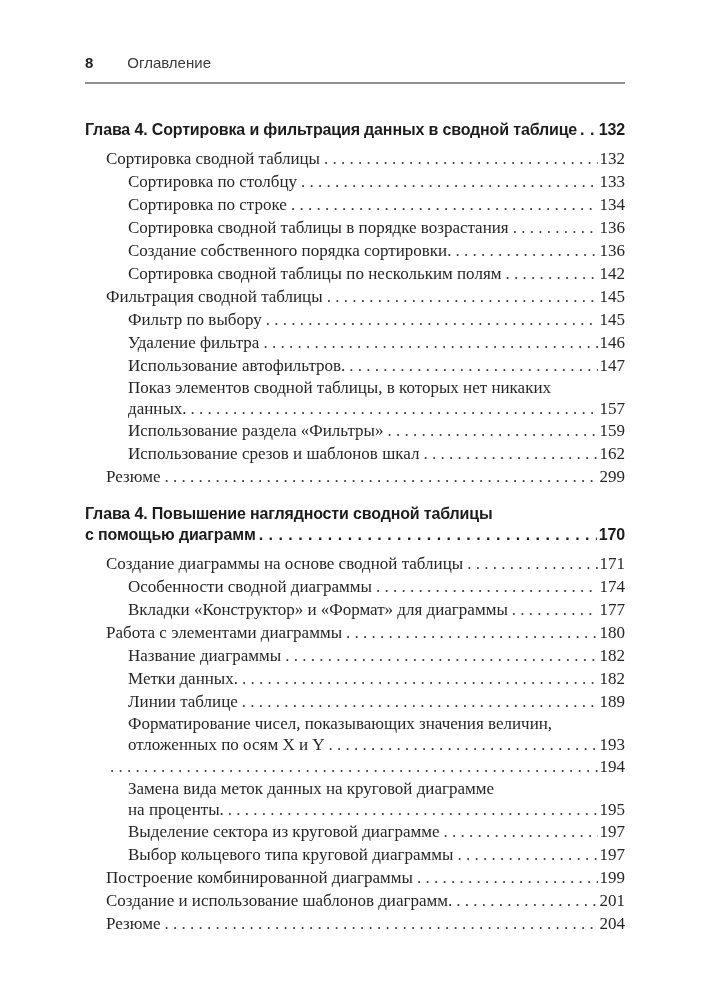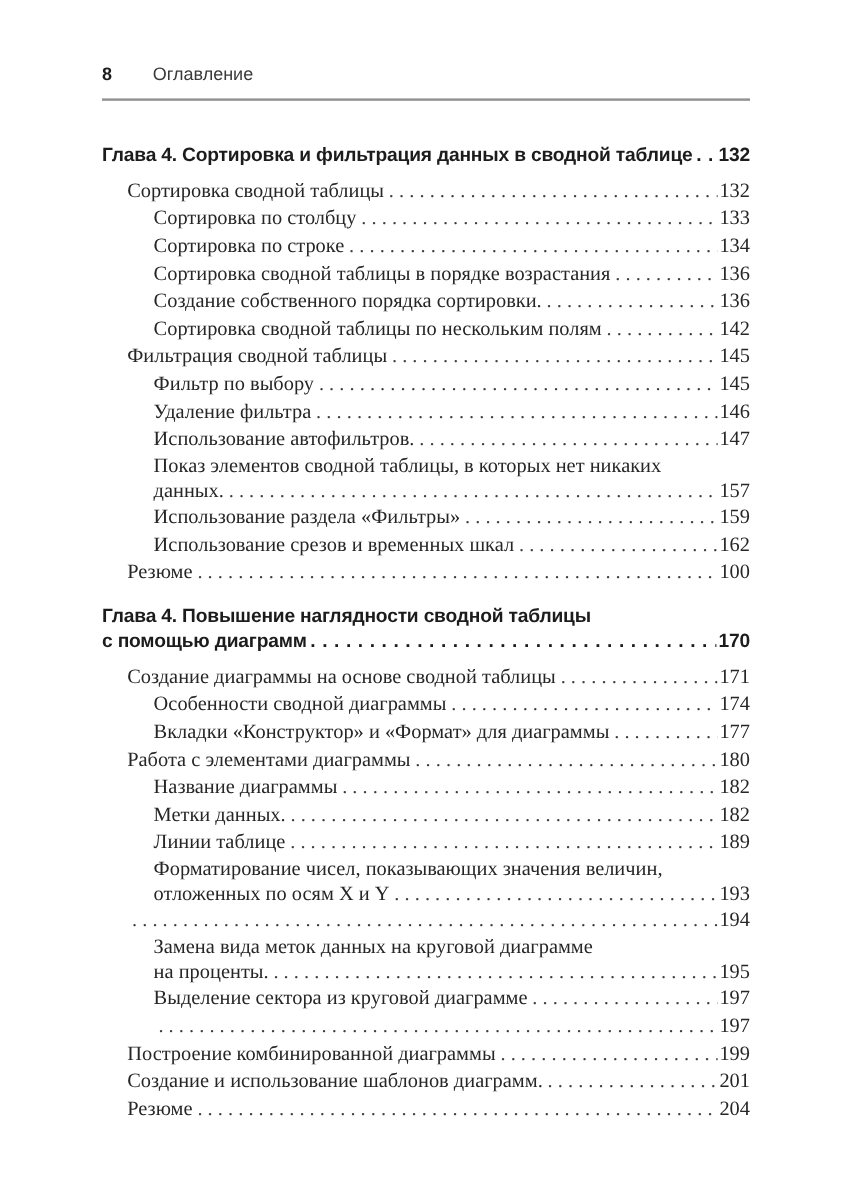--- a/index.html
+++ b/index.html
@@ -188,30 +188,30 @@
         </div>
         <div class="toc-entry lvl2">
           <div class="dot-row">
             <span class="entry-title">Использование раздела «Фильтры»</span>
             <span class="dots">. . . . . . . . . . . . . . . . . . . . . . . . . . . . . . . . . . . . . . . . . . . . . . . . . . . . . . . . . . . . . . . . . . . . . . . . . . . . . . . . . . . . . . . . . . . . . . . . . . . . . . . . . . . . . . . . . . . . . . . . . . . . . . . . . . . . . . . . . . . . . . . . . . . . . . . . . . . . . . . . </span>
             <span class="pg">159</span>
           </div>
         </div>
         <div class="toc-entry lvl2">
           <div class="dot-row">
-            <span class="entry-title">Использование срезов и временных шкал</span>
+            <span class="entry-title">Использование срезов и шаблонов шкал</span>
             <span class="dots">. . . . . . . . . . . . . . . . . . . . . . . . . . . . . . . . . . . . . . . . . . . . . . . . . . . . . . . . . . . . . . . . . . . . . . . . . . . . . . . . . . . . . . . . . . . . . . . . . . . . . . . . . . . . . . . . . . . . . . . . . . . . . . . . . . . . . . . . . . . . . . . . . . . . . . . . . . . . . . . . </span>
             <span class="pg">162</span>
           </div>
         </div>
         <div class="toc-entry lvl1">
           <div class="dot-row">
             <span class="entry-title">Резюме</span>
             <span class="dots">. . . . . . . . . . . . . . . . . . . . . . . . . . . . . . . . . . . . . . . . . . . . . . . . . . . . . . . . . . . . . . . . . . . . . . . . . . . . . . . . . . . . . . . . . . . . . . . . . . . . . . . . . . . . . . . . . . . . . . . . . . . . . . . . . . . . . . . . . . . . . . . . . . . . . . . . . . . . . . . . </span>
-            <span class="pg">100</span>
+            <span class="pg">299</span>
           </div>
         </div>
       </section>
       <section class="toc-section">
         <div class="chapter lvl0">
           <div class="pre-line">Глава 4. Повышение наглядности сводной таблицы</div>
           <div class="dot-row">
             <span class="entry-title">с помощью диаграмм</span>
             <span class="dots">. . . . . . . . . . . . . . . . . . . . . . . . . . . . . . . . . . . . . . . . . . . . . . . . . . . . . . . . . . . . . . . . . . . . . . . . . . . . . . . . . . . . . . . . . . . . . . . . . . . . . . . . . . . . . . . . . . . . . . . . . . . . . . . . . . . . . . . . . . . . . . . . . . . . . . . . . . . . . . . . </span>
             <span class="pg">170</span>
@@ -290,20 +290,21 @@
         </div>
         <div class="toc-entry lvl2">
           <div class="dot-row">
             <span class="entry-title">Выделение сектора из круговой диаграмме</span>
             <span class="dots">. . . . . . . . . . . . . . . . . . . . . . . . . . . . . . . . . . . . . . . . . . . . . . . . . . . . . . . . . . . . . . . . . . . . . . . . . . . . . . . . . . . . . . . . . . . . . . . . . . . . . . . . . . . . . . . . . . . . . . . . . . . . . . . . . . . . . . . . . . . . . . . . . . . . . . . . . . . . . . . . </span>
             <span class="pg">197</span>
           </div>
         </div>
         <div class="toc-entry lvl2">
           <div class="dot-row">
+            <span class="entry-title">Выбор кольцевого типа круговой диаграммы</span>
             <span class="dots">. . . . . . . . . . . . . . . . . . . . . . . . . . . . . . . . . . . . . . . . . . . . . . . . . . . . . . . . . . . . . . . . . . . . . . . . . . . . . . . . . . . . . . . . . . . . . . . . . . . . . . . . . . . . . . . . . . . . . . . . . . . . . . . . . . . . . . . . . . . . . . . . . . . . . . . . . . . . . . . . </span>
             <span class="pg">197</span>
           </div>
         </div>
         <div class="toc-entry lvl1">
           <div class="dot-row">
             <span class="entry-title">Построение комбинированной диаграммы</span>
             <span class="dots">. . . . . . . . . . . . . . . . . . . . . . . . . . . . . . . . . . . . . . . . . . . . . . . . . . . . . . . . . . . . . . . . . . . . . . . . . . . . . . . . . . . . . . . . . . . . . . . . . . . . . . . . . . . . . . . . . . . . . . . . . . . . . . . . . . . . . . . . . . . . . . . . . . . . . . . . . . . . . . . . </span>
             <span class="pg">199</span>
           </div>

